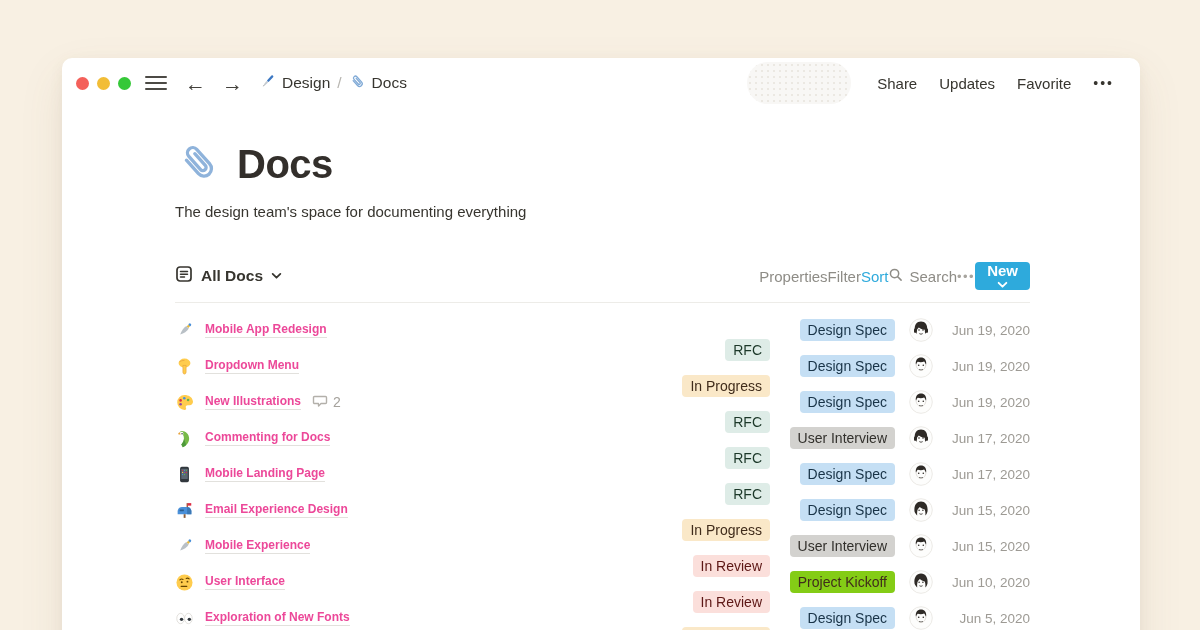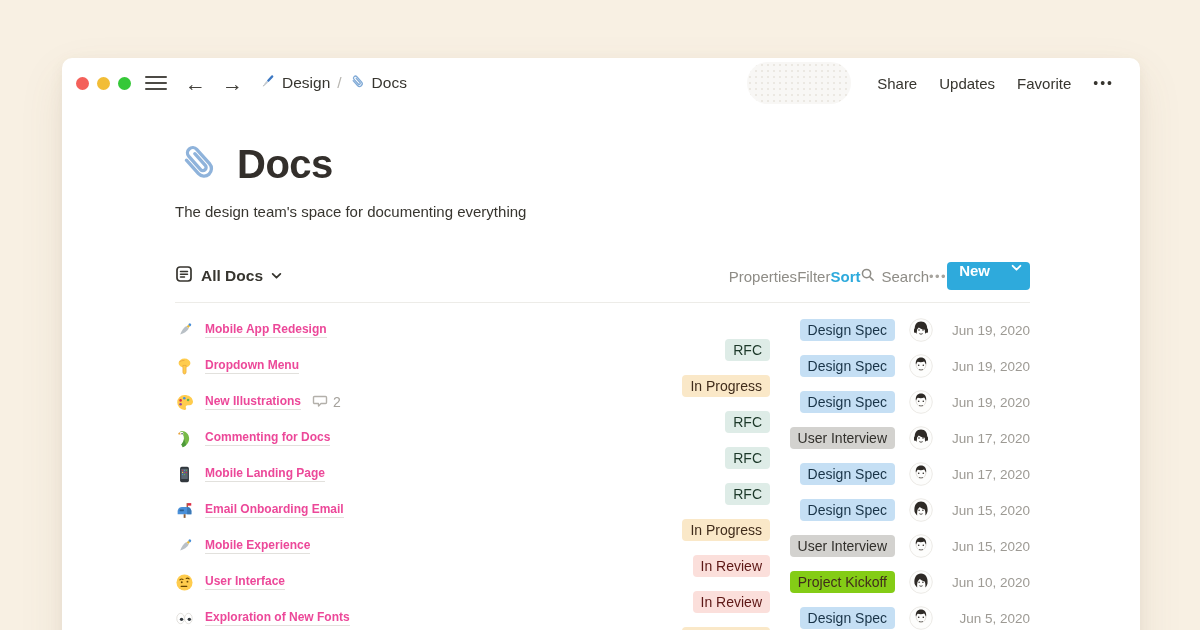--- a/index.html
+++ b/index.html
@@ -40,21 +40,21 @@
   .page-title { font-size:40px; font-weight:bold; letter-spacing:-.5px; color:#332F2B; }
   .page-subtitle { margin-top:13px; font-size:15px; color:#37352F; }
   
   .toolbar { margin-top:41px; display:flex; align-items:center; height:30px; }
   .view-switch { display:flex; align-items:center; gap:8px; font-size:15.5px; font-weight:bold; cursor:pointer; }
   .tool-right { margin-left:auto; display:flex; align-items:center; font-size:15px; color:#8E8C86; }
   .tool-item { cursor:pointer; }
   .tool-sort { cursor:pointer; }
   .tool-search { display:flex; align-items:center; gap:6px; cursor:pointer; }
   .tool-more { letter-spacing:1.5px; color:#A7A49E; font-size:13px; cursor:pointer; }
-  .new-btn { display:flex; align-items:flex-start; height:28px; border-radius:4px; overflow:hidden; cursor:pointer; }
+  .new-btn { display:flex; align-items:center; height:28px; border-radius:4px; overflow:hidden; cursor:pointer;flex-direction:column; }
   .new-btn .label { color:#fff; font-size:15px; font-weight:bold; display:flex; align-items:center; padding:0 12px; }
   .new-btn .split { width:1px; background:rgba(255,255,255,.35); }
   .new-btn .caret { display:flex; align-items:center; padding:0 8px; }
   .divider { margin-top:11px; border-top:1px solid #EDECE8; }
   
   .rows { margin-top:9px; }
   .row { display:flex; align-items:center; height:36px; cursor:pointer; }
   .doc-icon { width:20px; height:20px; margin-right:10px; flex:0 0 auto; display:flex; align-items:center; }
   .doc-icon svg { width:19px; height:19px; }
   .doc-name { font-size:12px; font-weight:bold; color:#ec4899; border-bottom:1px solid #E2E1DD; padding-bottom:1px; }
@@ -134,21 +134,21 @@
               <path d="M5.5 6.5h7M5.5 9.3h7M5.5 12h4" stroke="#37352F" stroke-width="1.5" stroke-linecap="round"></path>
             </svg></span>
         <span>All Docs</span>
         <span><svg width="11" height="11" viewBox="0 0 10 10">
               <path d="M1.5 3.5L5 7l3.5-3.5" fill="none" stroke="#37352F" stroke-width="1.6" stroke-linecap="round" stroke-linejoin="round"></path>
             </svg></span>
       </div>
       <div class="tool-right">
         <span class="tool-item">Properties</span>
         <span class="tool-item">Filter</span>
-        <span class="tool-sort" id="sort-btn" style="color: rgb(46, 170, 220); font-weight: bold;">Sort</span>
+        <span class="tool-sort" id="sort-btn" style="color: rgb(46, 170, 220);">Sort</span>
         <span class="tool-search">
           <span><svg width="15" height="15" viewBox="0 0 16 16">
                 <circle cx="7" cy="7" r="4.4" fill="none" stroke="#8E8C86" stroke-width="1.6"></circle>
                 <path d="M10.4 10.4L14 14" stroke="#8E8C86" stroke-width="1.6" stroke-linecap="round"></path>
               </svg></span>
           <span>Search</span>
         </span>
         <span class="tool-more">•••</span>
         <span class="new-btn" id="new-btn" style="background: rgb(46, 170, 220);">
           <span class="label">New</span>
@@ -350,21 +350,21 @@
     <span class="doc-icon">
             <svg viewBox="0 0 18 18">
               <rect x="11" y="2" width="1.2" height="5.5" fill="#A0432C"></rect>
               <path d="M12.2 2h3.2v2.4h-3.2z" fill="#DD2E44"></path>
               <path d="M2.5 9.8c0-2.2 1.8-4 4-4h5c2.2 0 4 1.8 4 4v2.7H2.5z" fill="#4A90D9"></path>
               <path d="M11.5 5.8c2.2 0 4 1.8 4 4v2.7h-4z" fill="#3B78B5"></path>
               <rect x="8.2" y="12.5" width="1.8" height="3.5" fill="#8B5E3C"></rect>
               <rect x="4.4" y="8" width="4" height="1.6" rx=".4" fill="#2C5E8E"></rect>
             </svg>
           </span>
-    <span class="doc-name">Email Onboarding Email</span>
+    <span class="doc-name">Email Experience Design</span>
     <span class="comments" hidden="">
       <span></span>
       <span class="cnum"></span>
     </span>
     <span class="row-spacer"></span>
     <span class="col-status">
             <span class="badge" style="background: rgb(250, 232, 200); color: rgb(64, 44, 27);">In Progress</span>
           </span>
     <span class="col-type">
             <span class="badge" style="background: rgb(197, 223, 244); color: rgb(24, 51, 71);">Design Spec</span>

